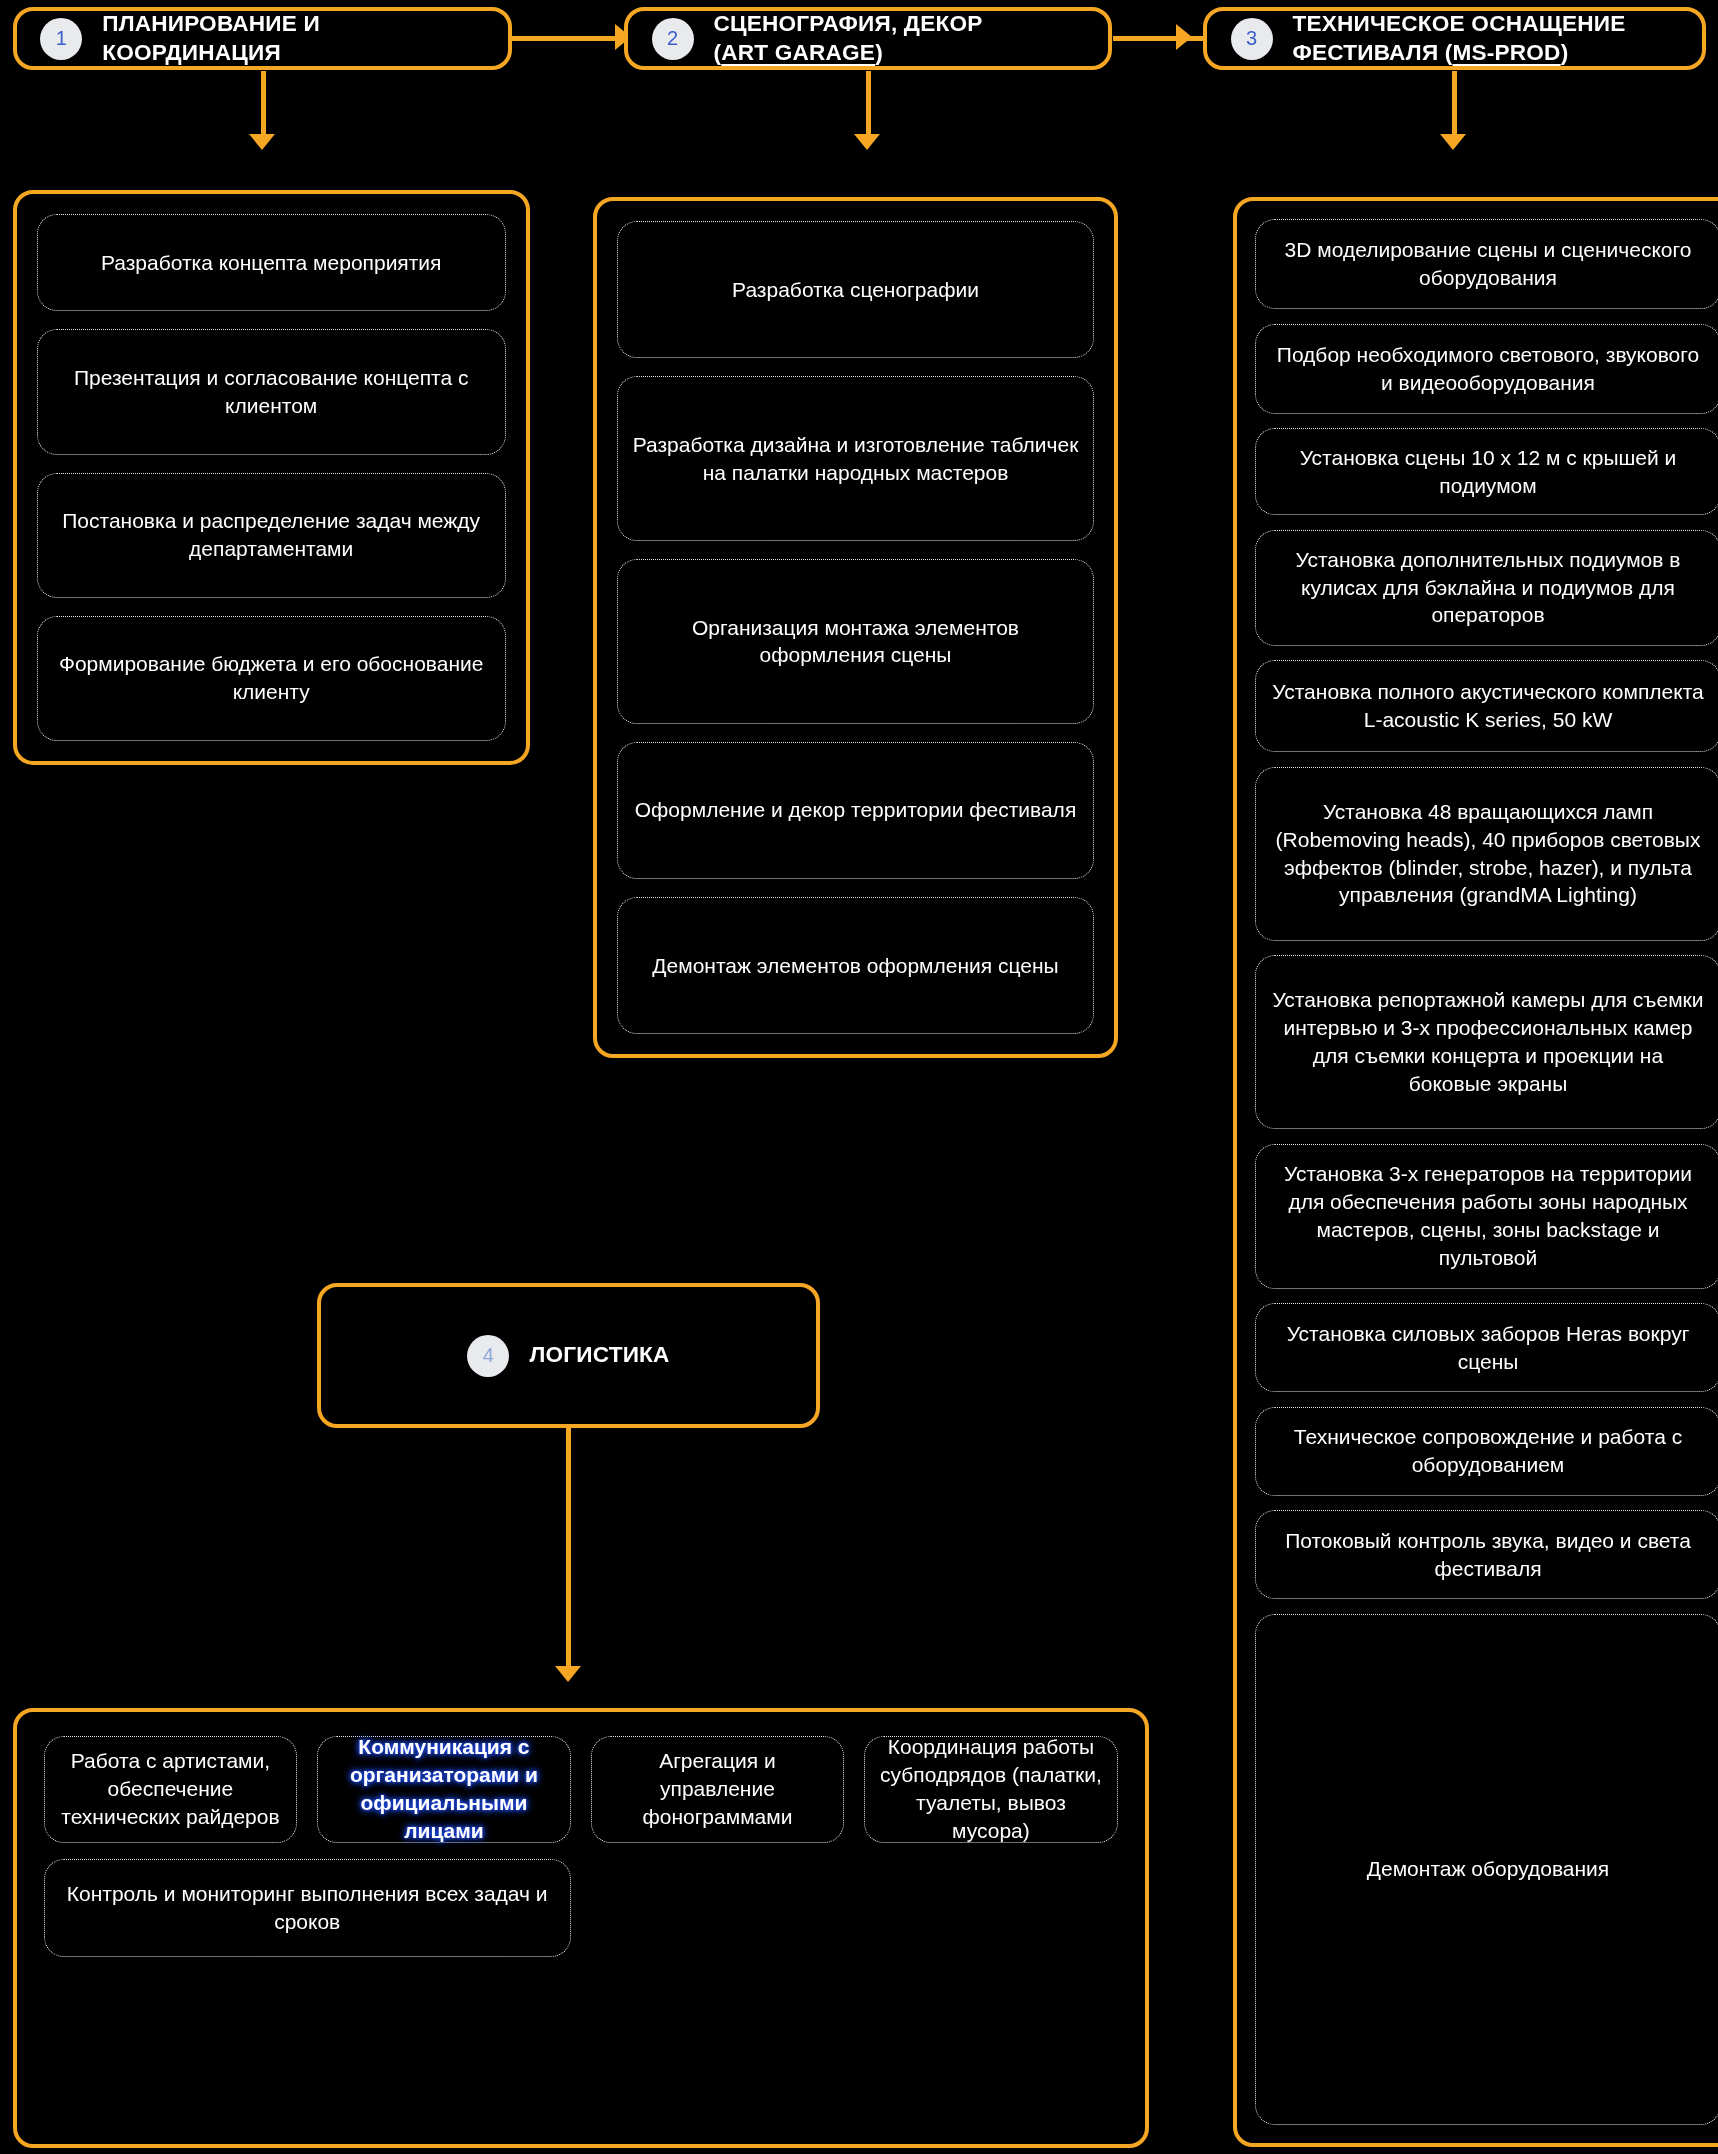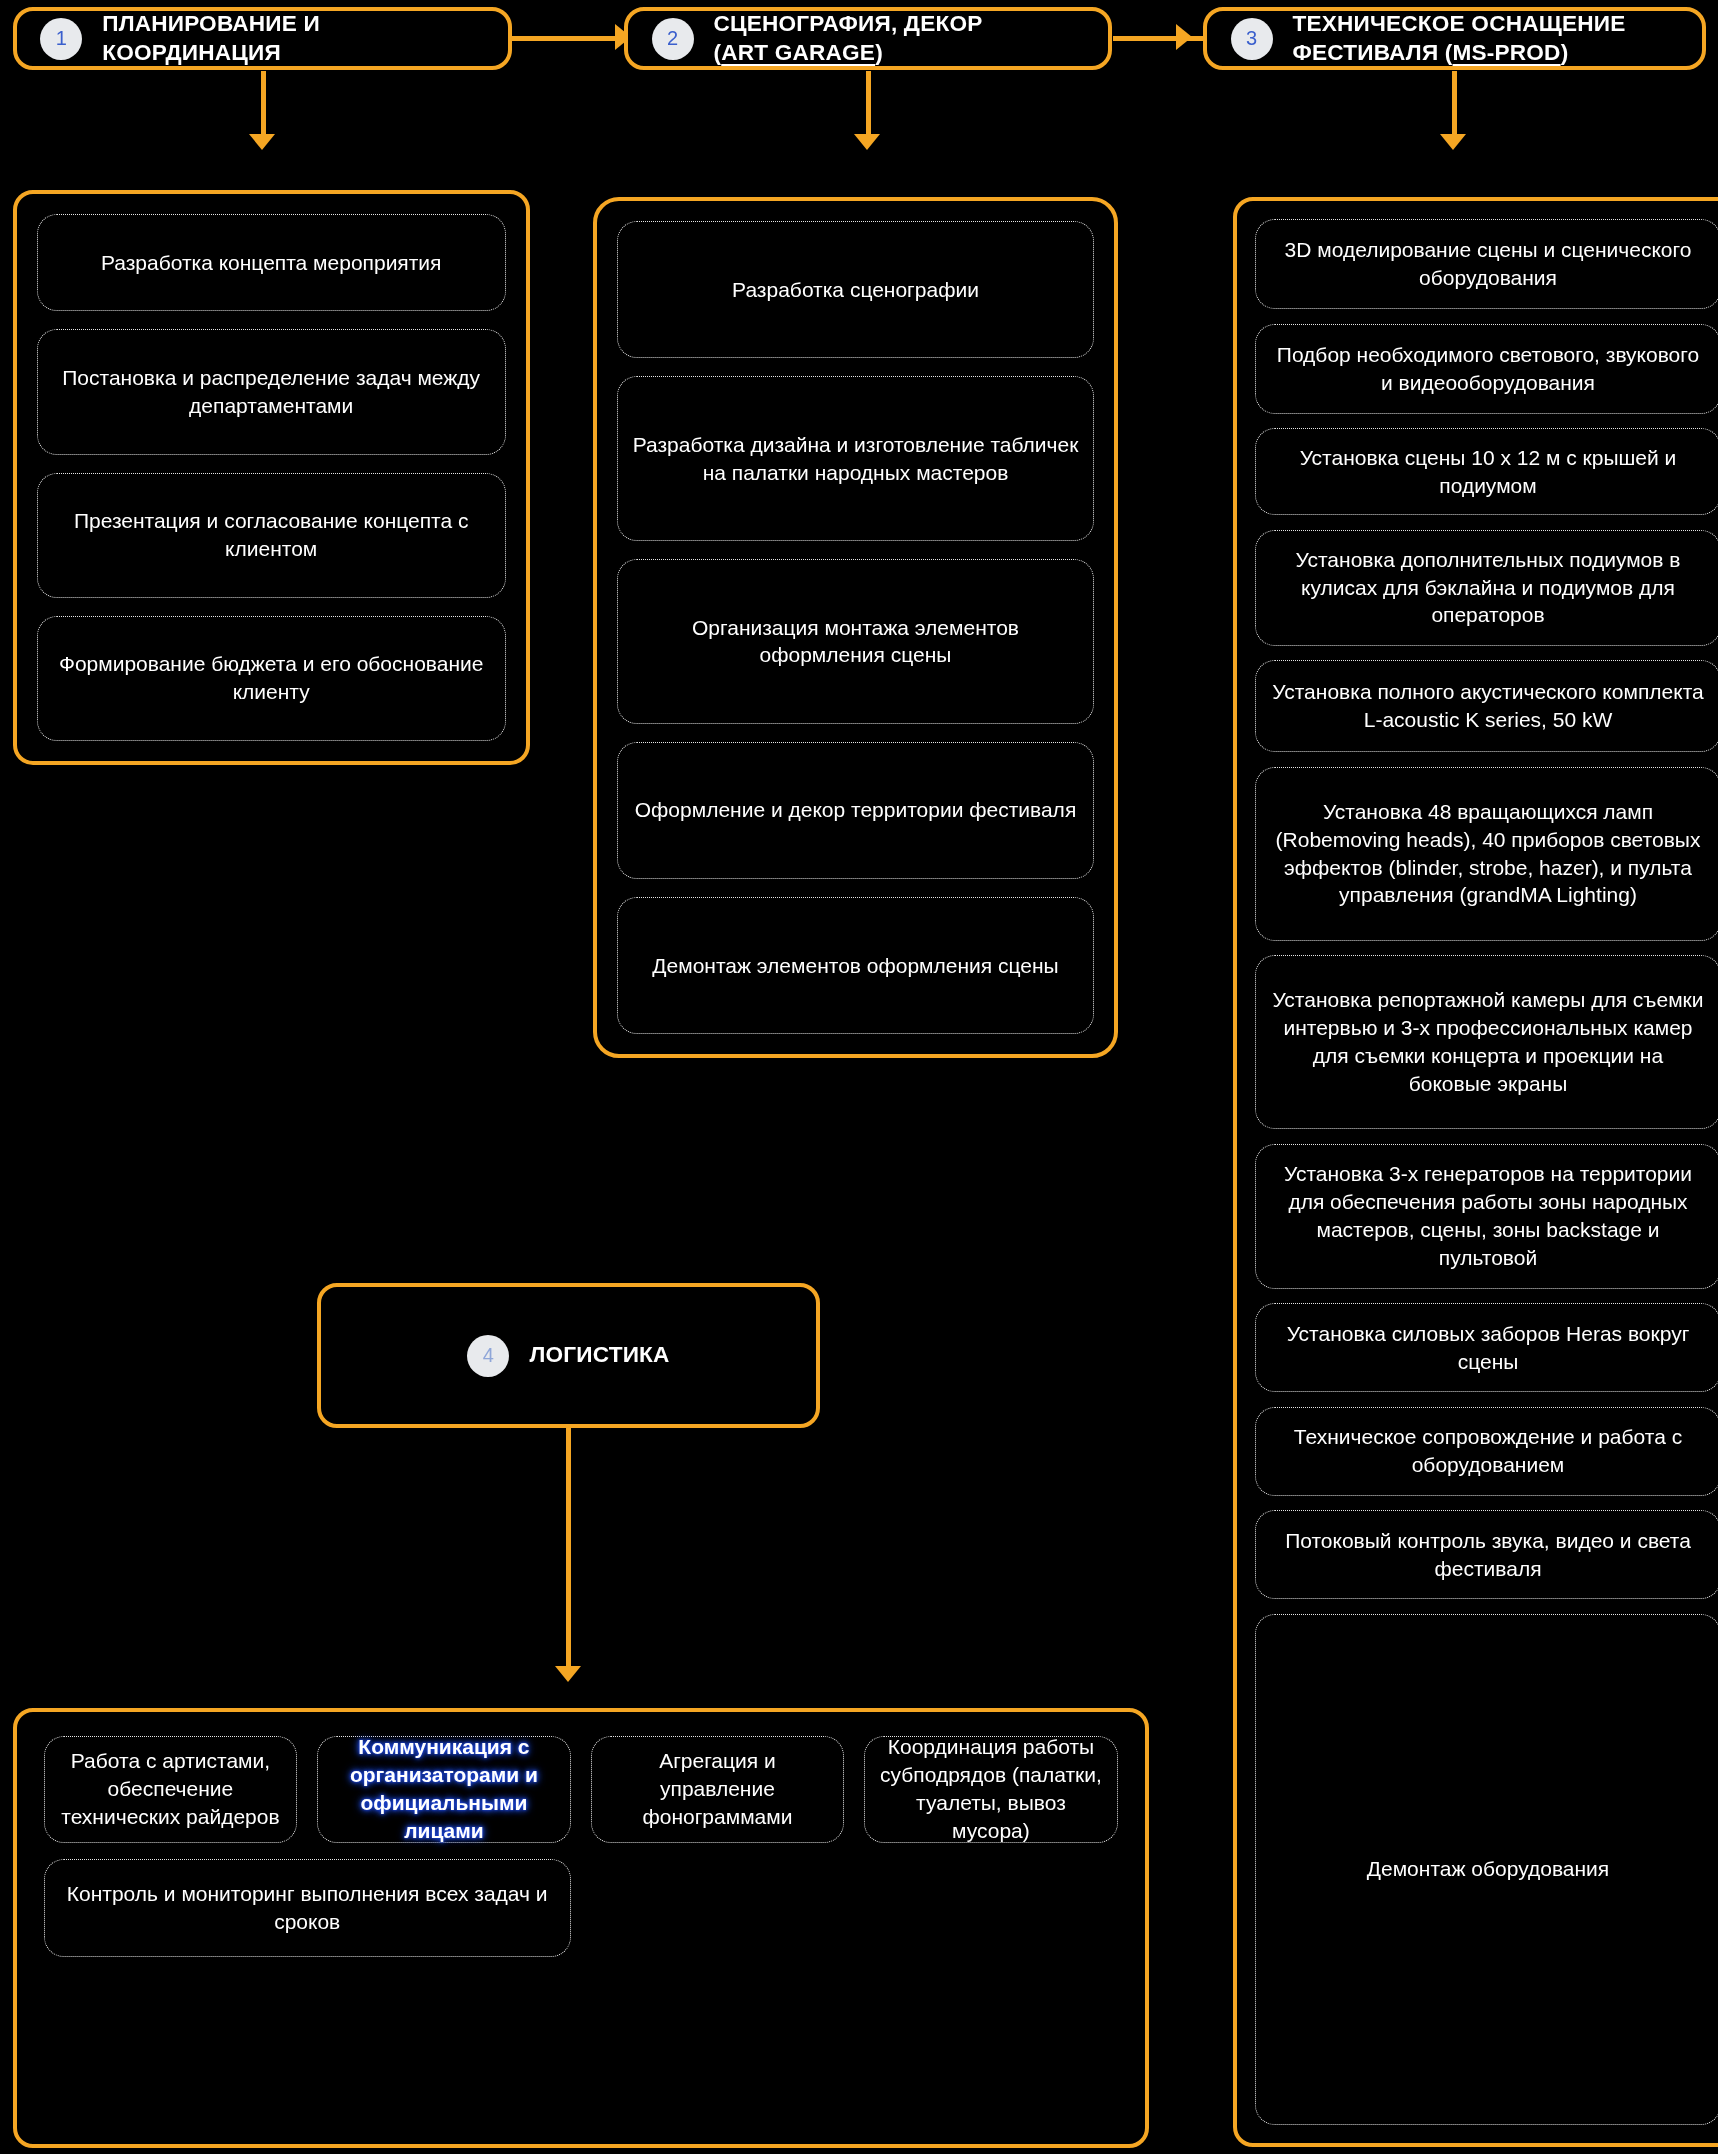--- a/index.html
+++ b/index.html
@@ -162,27 +162,27 @@
         <div><span>ФЕСТИВАЛЯ (</span><u>MS-PROD</u><span>)</span></div>
       </div>
     </div>
   </div>
   <div class="vline" style="left:1452px; top:71px; height:71px;"></div>
   <div class="arrow-down" style="left:1440px; top:134px;"></div>
 
   <div class="panel" style="left:12.7px; top:190px; width:517px; height:575px;">
     <div class="panel-stack">
       <div class="item">Разработка концепта мероприятия</div>
+      <div class="item">Презентация и согласование концепта с клиентом</div>
       <div class="item">Постановка и распределение задач между департаментами</div>
-      <div class="item">Презентация и согласование концепта с клиентом</div>
       <div class="item">Формирование бюджета и его обоснование клиенту</div>
     </div>
   </div>
 
-  <div class="panel" style="left:593px; top:197px; width:525px; height:861px;border-radius:26px;">
+  <div class="panel" style="left:593px; top:197px; width:525px; height:861px;">
     <div class="panel-stack">
       <div class="item">Разработка сценографии</div>
       <div class="item">Разработка дизайна и изготовление табличек на палатки народных мастеров</div>
       <div class="item">Организация монтажа элементов оформления сцены</div>
       <div class="item">Оформление и декор территории фестиваля</div>
       <div class="item">Демонтаж элементов оформления сцены</div>
     </div>
   </div>
 
   <div class="panel" style="left:1196px; top:197px; width:510px; height:1950px; padding:18px;margin-left:37px;">

